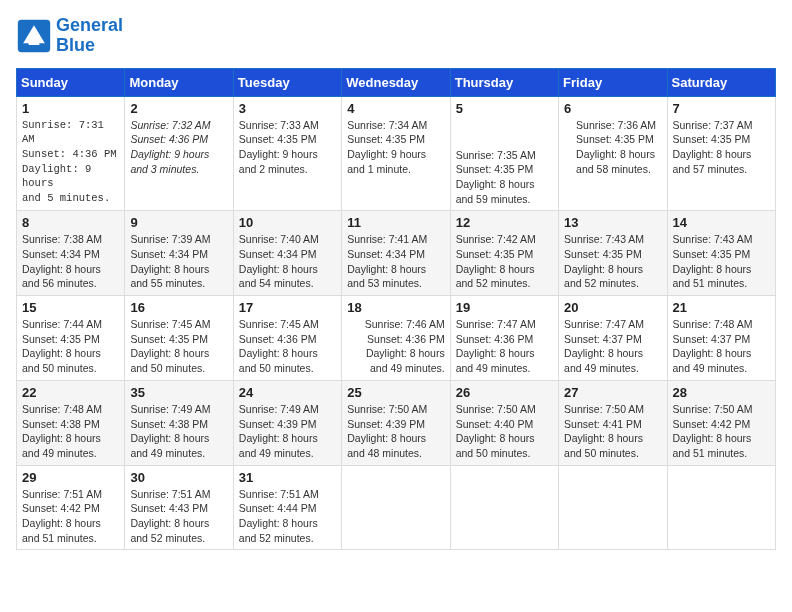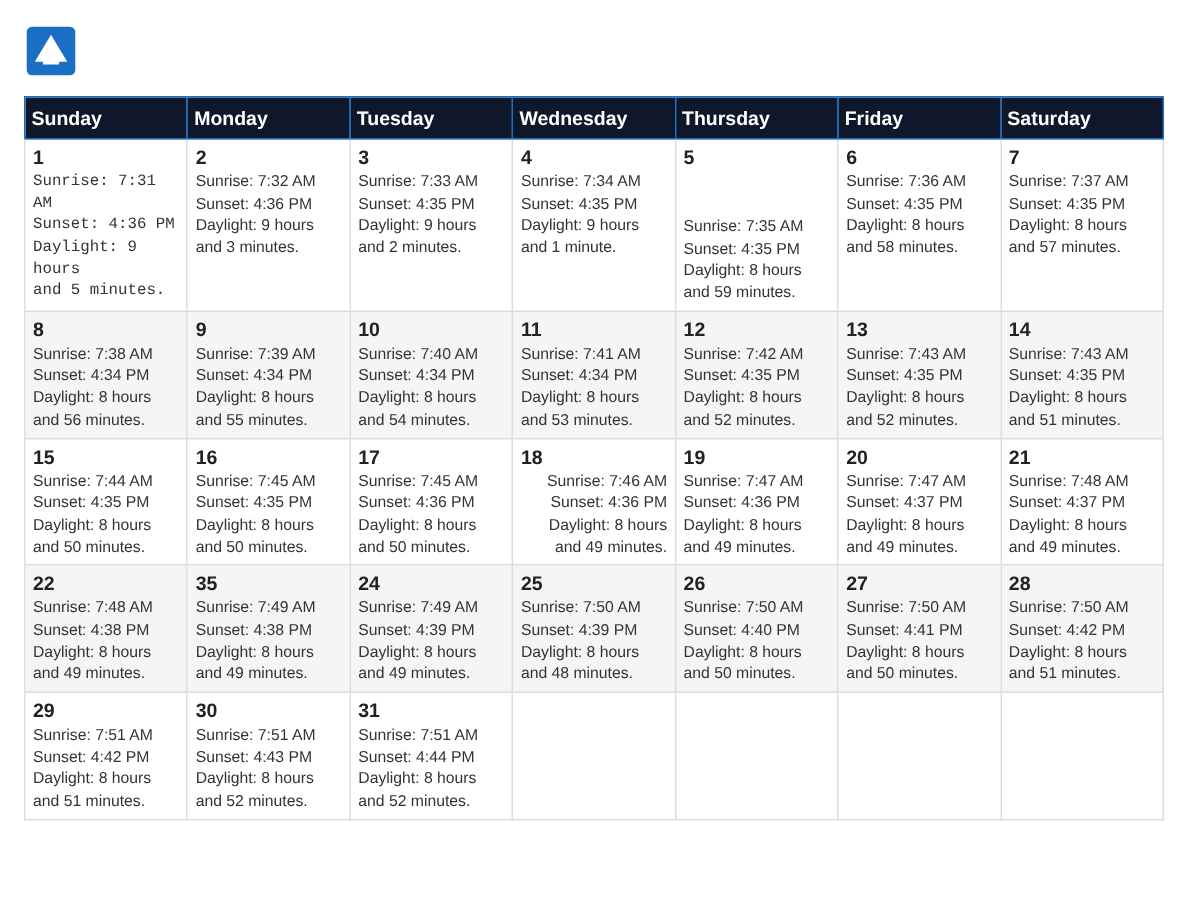--- a/index.html
+++ b/index.html
@@ -45,21 +45,21 @@
     .location {
       font-size: 15px;
       color: #555;
     }
     .calendar {
       width: 100%;
       border-collapse: collapse;
       font-size: 11px;
     }
     .calendar th {
-      background: #0f172a;
+      background: #1d4ed8;
       color: #fff;
       padding: 6px 4px;
       text-align: left;
       font-size: 13px;
       font-weight: bold;
       border: 1px solid #1a6fc4;
     }
     .calendar td {
       vertical-align: top;
       padding: 4px 5px;
@@ -90,20 +90,24 @@
 </head>
 <body>
 
 <div class="header">
   <div class="logo">
     <svg class="logo-icon" viewBox="0 0 40 40">
       <rect x="2" y="2" width="36" height="36" rx="4" fill="#1a6fc4"></rect>
       <polygon points="20,8 32,28 8,28" fill="white"></polygon>
       <rect x="14" y="24" width="12" height="6" fill="white"></rect>
     </svg>
+    <div class="logo-text">
+      <div><span>General</span></div>
+      <div style="color:#1a6fc4">Blue</div>
+    </div>
   </div>
   <div class="title-block">
     <div class="month-title"></div>
     <div class="location"></div>
   </div>
 </div>
 
 <table class="calendar">
   <thead>
     <tr id="header-row">
@@ -120,21 +124,21 @@
   <tr>
         <td>
           <span class="day-num">1</span>
           <div class="day-info" style="white-space: pre-line; font-family: Liberation Mono, monospace;">Sunrise: 7:31 AM
 Sunset: 4:36 PM
 Daylight: 9 hours
 and 5 minutes.</div>
         </td>
         <td>
           <span class="day-num">2</span>
-          <div class="day-info" style="white-space: pre-line;">Sunrise: 7:32 AM
+          <div class="day-info" style="white-space: pre-line; font-style: italic;">Sunrise: 7:32 AM
 Sunset: 4:36 PM
 Daylight: 9 hours
 and 3 minutes.</div>
         </td>
         <td>
           <span class="day-num">3</span>
           <div class="day-info" style="white-space: pre-line;">Sunrise: 7:33 AM
 Sunset: 4:35 PM
 Daylight: 9 hours
 and 2 minutes.</div>
@@ -148,21 +152,21 @@
         </td>
         <td>
           <span class="day-num">5</span>
           <div class="day-info" style="white-space: pre-line; margin-top: 32px;">Sunrise: 7:35 AM
 Sunset: 4:35 PM
 Daylight: 8 hours
 and 59 minutes.</div>
         </td>
         <td>
           <span class="day-num">6</span>
-          <div class="day-info" style="white-space: pre-line;">Sunrise: 7:36 AM
+          <div class="day-info" style="white-space: pre-line; margin-left: 12px;">Sunrise: 7:36 AM
 Sunset: 4:35 PM
 Daylight: 8 hours
 and 58 minutes.</div>
         </td>
         <td>
           <span class="day-num">7</span>
           <div class="day-info" style="white-space: pre-line;">Sunrise: 7:37 AM
 Sunset: 4:35 PM
 Daylight: 8 hours
 and 57 minutes.</div>

